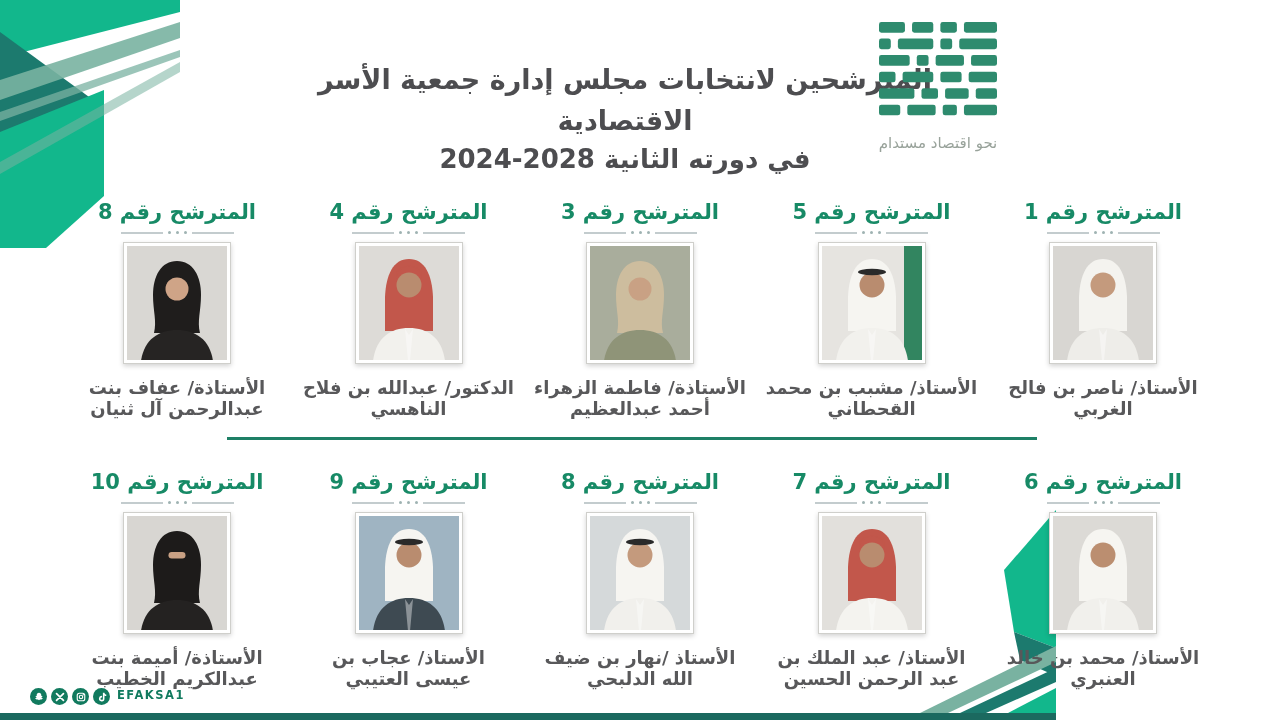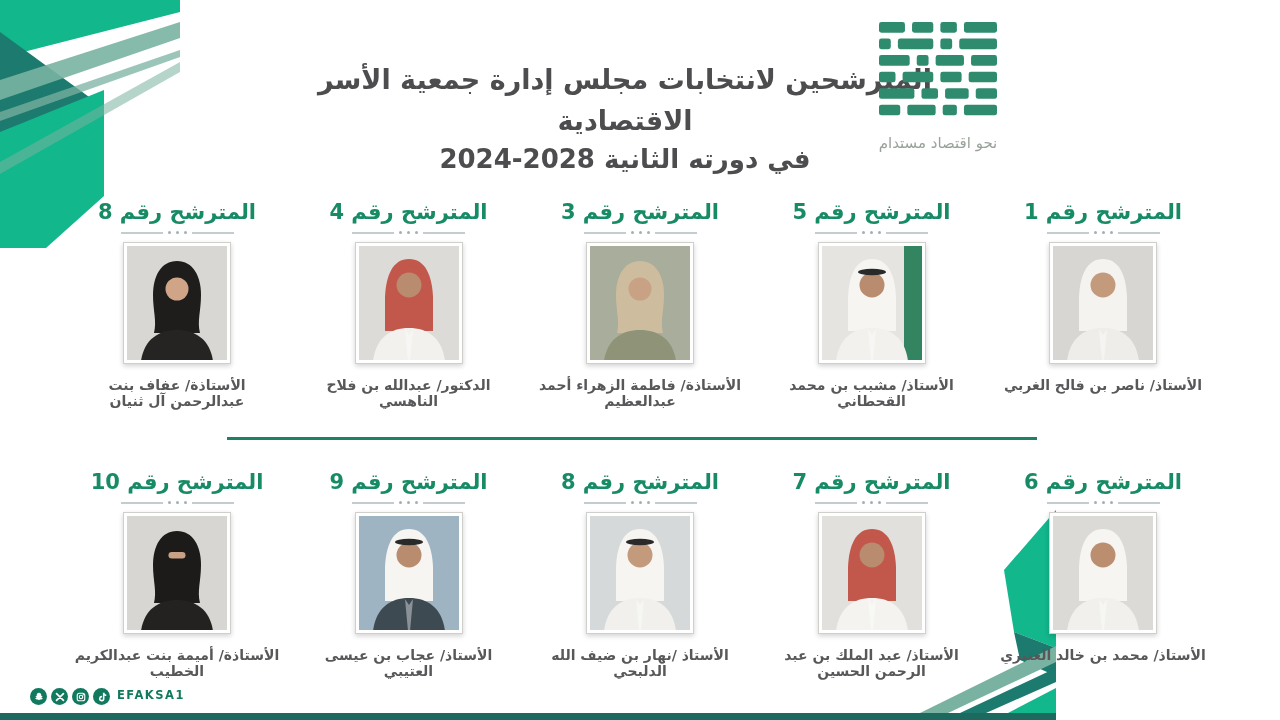--- a/index.html
+++ b/index.html
@@ -28,21 +28,21 @@
   #row-1{top:200px;}
   #row-2{top:470px;}
   .card{width:214px;text-align:center;}
   .c-label{color:var(--green);font-size:21px;font-weight:bold;direction:rtl;}
   .c-div{display:flex;align-items:center;justify-content:center;gap:5px;margin:7px auto 8px;}
   .c-div .dl{width:42px;height:2px;background:#c3ccce;display:inline-block;}
   .c-div .dot{width:3px;height:3px;border-radius:50%;background:#9fb3b2;display:inline-block;}
   .c-photo{width:100px;height:114px;margin:0 auto;background:#fff;border:1px solid #cfcfcb;
            padding:3px;box-shadow:0 2px 5px rgba(0,0,0,.18);}
   .c-photo svg{display:block;width:100%;height:100%;}
-  .c-name{margin-top:13px;font-size:14px;font-weight:bold;color:var(--name);direction:rtl;}
+  .c-name{margin-top:13px;font-size:18px;font-weight:bold;color:var(--name);direction:rtl;}
   
   .separator{position:absolute;top:437px;left:227px;width:810px;height:3px;background:#1e8066;z-index:2;}
   
   .footer{position:absolute;left:30px;top:688px;display:flex;align-items:flex-start;gap:7px;z-index:4;}
   .footer .icons{display:flex;gap:4px;}
   .soc{width:17px;height:17px;border-radius:50%;background:var(--green-dark);display:flex;
        align-items:center;justify-content:center;cursor:pointer;}
   .soc svg{width:12px;height:12px;}
   .handle{font-size:11.5px;font-weight:bold;color:var(--green-dark);letter-spacing:1.5px;}
 </style>

